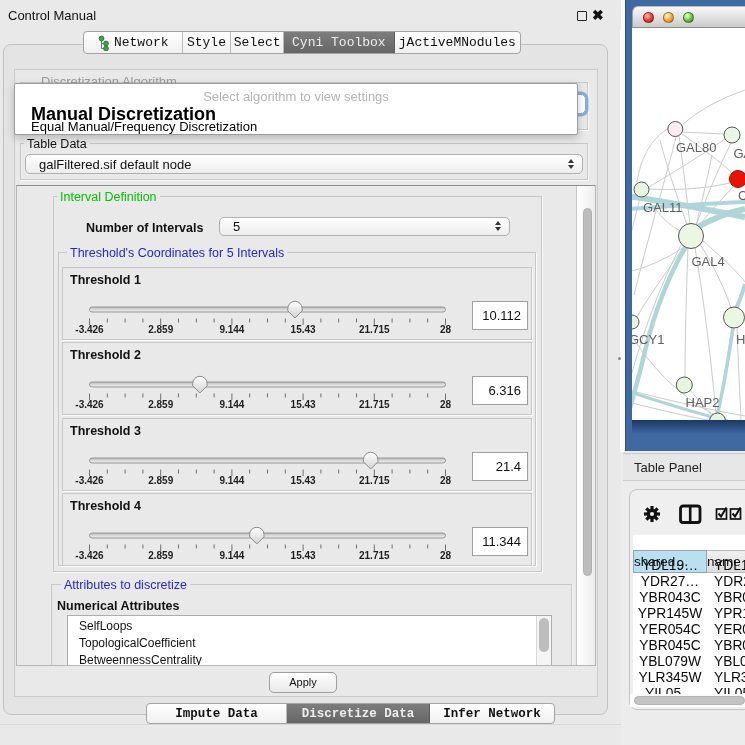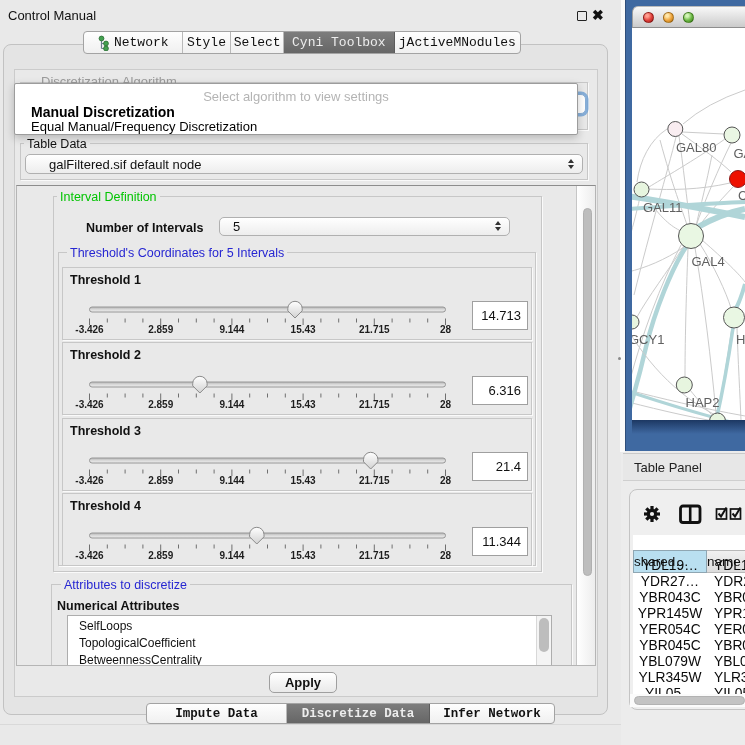--- a/index.html
+++ b/index.html
@@ -44,21 +44,21 @@
 #tdatabox { left:20px; top:143px; width:568px; height:37px; }
 #tdatatitle { left:24px; top:137px; color:#111; }
 
 .combo { background:linear-gradient(#ffffff,#ededed); border:1px solid #b0b0b0;
   border-radius:5px; font-size:13px; color:#111; }
 .combo .ar { position:absolute; right:6px; width:8px; }
 .arr { width:0; height:0; border-left:3.5px solid transparent; border-right:3.5px solid transparent; }
 .arr.up { border-bottom:4.5px solid #333; margin-bottom:2px; }
 .arr.dn { border-top:4.5px solid #333; }
 
-#galcombo { left:25px; top:154px; width:558px; height:20px; line-height:19px; padding-left:23px; }
+#galcombo { left:25px; top:154px; width:558px; height:20px; line-height:19px; padding-left:13px; }
 #galcombo .ar { top:4px; }
 
 #scrollpane { left:16px; top:185px; width:580px; height:481px; background:#e9e9e9;
   border:1px solid #b5b5b5; border-top-color:#8d8d8d; overflow:hidden; }
 
 
 #greenbox { left:36px; top:10px; width:489px; height:376px; }
 #greentitle { left:40px; top:4px; color:#00c400; }
 #numlabel { left:69px; top:35px; font-size:12.5px; font-weight:bold; color:#111; }
 #combo5 { left:202px; top:31px; width:291px; height:19px; line-height:18px; padding-left:13px; }
@@ -85,25 +85,25 @@
 
 #mainsb { left:559px; top:0; width:20px; height:479px;
   background:linear-gradient(to right,#ffffff,#ececec); border-left:1px solid #c6c6c6; }
 #mainsb .thumb { position:absolute; left:6px; top:22px; width:9px; height:368px;
   background:#bdbdbd; border:1px solid #b0b0b0; border-radius:5px; }
 
 #popup { left:14px; top:83px; width:564px; height:52px; background:#fff;
   border:1px solid #9c9c9c; border-radius:2px; box-shadow:0 3px 8px rgba(0,0,0,0.22); z-index:50;padding-left:12px; }
 #popup .l1 { position:absolute; left:0; top:4.5px; width:100%; text-align:center;
   color:#b4b4b4; font-size:13px; }
-#popup .l2 { position:absolute; left:16px; top:20px; font-size:14px; font-weight:bold; color:#000; }
+#popup .l2 { position:absolute; left:16px; top:20px; font-size:18px; font-weight:bold; color:#000; }
 #popup .l3 { position:absolute; left:16px; top:35px; font-size:13px; color:#000; }
 
 #applybtn { left:269px; top:672px; width:68px; height:21px; background:linear-gradient(#ffffff,#e9e9e9);
-  border:1px solid #9f9f9f; border-radius:5px; font-size:13px; font-weight:bold; color:#111;
+  border:1px solid #9f9f9f; border-radius:5px; font-size:11px; font-weight:normal; color:#111;
   text-align:center; line-height:19px; }
 
 
 #netframe { left:625px; top:0; width:120px; height:451px; background:#3f69a1;
   border-left:1px solid #2e4d79; }
 #nettitle { left:632px; top:6px; width:113px; height:21.5px;
   background:linear-gradient(#f8f8f8,#cbcbcb); border-bottom:1px solid #8e8e8e;
   border-top-left-radius:6px; border-left:1px solid #9e9e9e; border-top:1px solid #bbb; }
 .light { position:absolute; top:5px; width:11px; height:11px; border-radius:50%; }
 #netcanvas { left:632px; top:27.5px; width:113px; height:392.5px; background:#ffffff; }
@@ -344,21 +344,21 @@
           <rect x="26.5" y="39" width="356" height="5" rx="2.5" fill="url(#trkg)" stroke="#979797" stroke-width="1"></rect>
           <path d="M44.3,50.5V54.5 M62.1,50.5V54.5 M79.9,50.5V54.5 M115.5,50.5V54.5 M133.3,50.5V54.5 M151.1,50.5V54.5 M186.7,50.5V54.5 M204.5,50.5V54.5 M222.3,50.5V54.5 M257.9,50.5V54.5 M275.7,50.5V54.5 M293.5,50.5V54.5 M329.1,50.5V54.5 M346.9,50.5V54.5 M364.7,50.5V54.5 M26.5,50.5V57 M97.7,50.5V57 M168.9,50.5V57 M240.1,50.5V57 M311.3,50.5V57 M382.5,50.5V57" stroke="#6f6f6f" stroke-width="1" fill="none"></path>
           <text x="26.5" y="64.5" font-size="10" font-weight="bold" fill="#1d1d1d" text-anchor="middle" font-family="Liberation Sans, sans-serif">-3.426</text>
           <text x="97.7" y="64.5" font-size="10" font-weight="bold" fill="#1d1d1d" text-anchor="middle" font-family="Liberation Sans, sans-serif">2.859</text>
           <text x="168.9" y="64.5" font-size="10" font-weight="bold" fill="#1d1d1d" text-anchor="middle" font-family="Liberation Sans, sans-serif">9.144</text>
           <text x="240.1" y="64.5" font-size="10" font-weight="bold" fill="#1d1d1d" text-anchor="middle" font-family="Liberation Sans, sans-serif">15.43</text>
           <text x="311.3" y="64.5" font-size="10" font-weight="bold" fill="#1d1d1d" text-anchor="middle" font-family="Liberation Sans, sans-serif">21.715</text>
           <text x="382.5" y="64.5" font-size="10" font-weight="bold" fill="#1d1d1d" text-anchor="middle" font-family="Liberation Sans, sans-serif">28</text>
           <path d="M224.8,40.5 A7.2,7.2 0 1 1 239.2,40.5 L239.2,42.8 L232.0,50 L224.8,42.8 Z" fill="url(#thmg)" stroke="#8a8a8a" stroke-width="1"></path>
         </svg>
-      <div class="val">14.713</div>
+      <div class="val">10.112</div>
     </div>
     <div class="thbox abs tborder" style="top:156.4px;">
       <div class="lbl">Threshold 2</div>
       <svg class="sld" width="470" height="73" viewBox="0 0 470 73" style="position:absolute;left:0;top:0;">
           <rect x="26.5" y="39" width="356" height="5" rx="2.5" fill="url(#trkg)" stroke="#979797" stroke-width="1"></rect>
           <path d="M44.3,50.5V54.5 M62.1,50.5V54.5 M79.9,50.5V54.5 M115.5,50.5V54.5 M133.3,50.5V54.5 M151.1,50.5V54.5 M186.7,50.5V54.5 M204.5,50.5V54.5 M222.3,50.5V54.5 M257.9,50.5V54.5 M275.7,50.5V54.5 M293.5,50.5V54.5 M329.1,50.5V54.5 M346.9,50.5V54.5 M364.7,50.5V54.5 M26.5,50.5V57 M97.7,50.5V57 M168.9,50.5V57 M240.1,50.5V57 M311.3,50.5V57 M382.5,50.5V57" stroke="#6f6f6f" stroke-width="1" fill="none"></path>
           <text x="26.5" y="64.5" font-size="10" font-weight="bold" fill="#1d1d1d" text-anchor="middle" font-family="Liberation Sans, sans-serif">-3.426</text>
           <text x="97.7" y="64.5" font-size="10" font-weight="bold" fill="#1d1d1d" text-anchor="middle" font-family="Liberation Sans, sans-serif">2.859</text>
           <text x="168.9" y="64.5" font-size="10" font-weight="bold" fill="#1d1d1d" text-anchor="middle" font-family="Liberation Sans, sans-serif">9.144</text>
           <text x="240.1" y="64.5" font-size="10" font-weight="bold" fill="#1d1d1d" text-anchor="middle" font-family="Liberation Sans, sans-serif">15.43</text>

